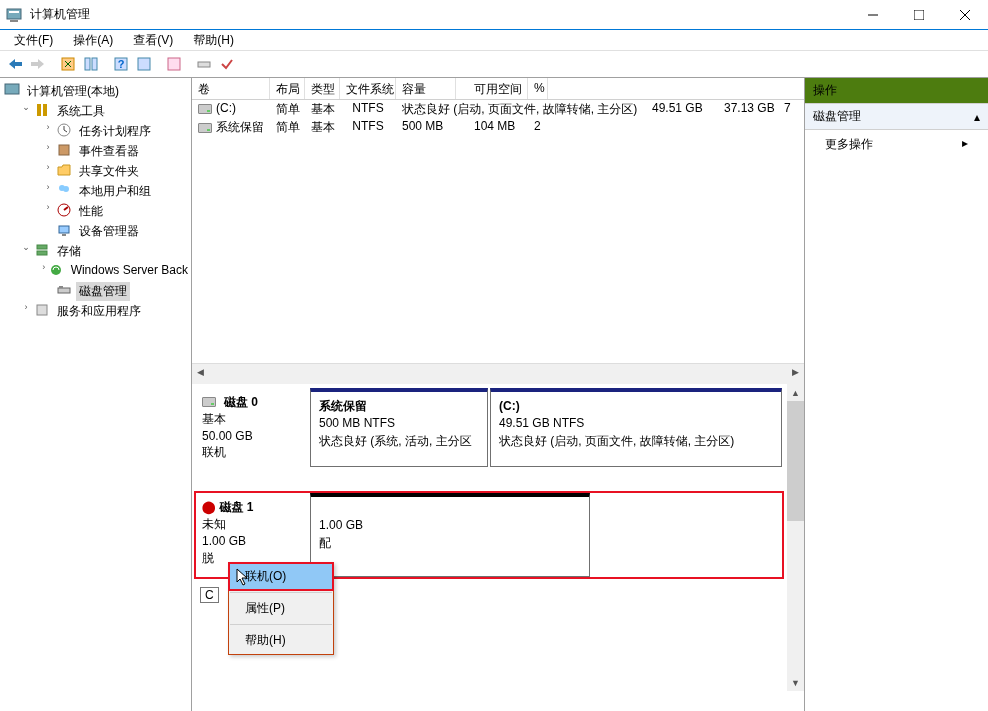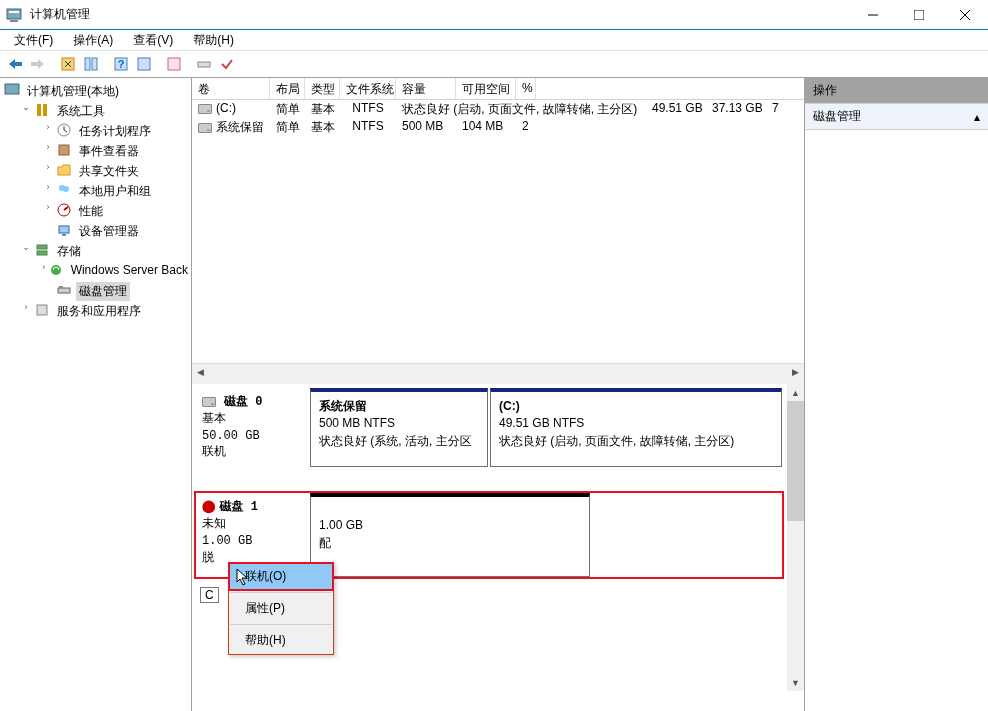--- a/index.html
+++ b/index.html
@@ -44,33 +44,33 @@
     .vol-header > div { border-right: 1px solid #e0e0e0; padding: 3px 6px; font-size: 12px; overflow: hidden; white-space: nowrap; }
     .vol-list { height: 263px; overflow: hidden; background: #fff; }
     .vol-row { display: flex; height: 18px; }
     .vol-row > div { padding: 1px 6px; font-size: 12px; overflow: hidden; white-space: nowrap; }
     .col-vol { width: 78px; }
     .col-lay { width: 35px; }
     .col-type { width: 35px; }
     .col-fs { width: 56px; text-align: center; }
     .col-status { width: 250px; }
     .col-cap { width: 60px; text-align: left; }
-    .col-free { width: 60px; text-align: left; }
+    .col-free { width: 60px; text-align: left; margin-left: 12px; }
     .col-pct { width: 20px; }
     
     .hscroll { height: 17px; background: #f0f0f0; display: flex; align-items: center; border-top: 1px solid #ddd; }
     .hscroll-arrow { width: 17px; height: 17px; display: flex; align-items: center; justify-content: center; color: #555; font-size: 9px; }
     .hscroll-track { flex: 1; }
     
     
     .diskmap-wrap { flex: 1; border-top: 4px solid #f0f0f0; background: #fff; position: relative; overflow: hidden; }
     .diskmap-inner { padding: 4px 22px 4px 4px; }
     .disk-block { display: flex; margin-bottom: 26px; position: relative; }
     .disk-block.outlined { outline: 2px solid #e81123; outline-offset: 0px; }
-    .disk-info { width: 112px; padding: 6px 8px 6px 6px; font-size: 12px; line-height: 1.4; font-family: Liberation Mono, monospace; }
+    .disk-info { width: 112px; padding: 6px 8px 6px 6px; font-size: 12px; line-height: 1.4; }
     .disk-info-title { font-weight: bold; display: flex; align-items: center; gap: 4px; }
     .disk-parts { flex: 1; display: flex; }
     .part { flex: 1; border: 1px solid #707070; border-top: 4px solid #1a237e; padding: 6px 8px; margin-left: 2px; font-size: 12px; line-height: 1.45; }
     .part-title { font-weight: bold; }
     .part-unalloc { border-top: 4px solid #000; background: repeating-linear-gradient(45deg, #fff, #fff 1px, #fff 1px); }
     
     .legend { border-top: 1px solid #d0d0d0; height: 20px; display: flex; align-items: center; padding: 0 6px; gap: 14px; font-size: 12px; }
     .legend-item { display: flex; align-items: center; gap: 4px; }
     .legend-swatch { width: 12px; height: 12px; border: 1px solid #555; }
     
@@ -80,21 +80,21 @@
     .vscroll-track { flex: 1; }
     
     
     .context-menu { position: absolute; border: 1px solid #c2410c; background: #f0f0f0; box-shadow: 2px 2px 4px rgba(0,0,0,0.2); width: 106px; z-index: 100; }
     .ctx-item { padding: 5px 16px; font-size: 12px; }
     .ctx-item.first-highlight { outline: 2px solid #e81123; outline-offset: -1px; background: #90c8f6; }
     .ctx-sep { height: 1px; background: #d0d0d0; margin: 2px 1px; }
     .cursor { position: absolute; width: 16px; height: 20px; z-index: 200; }
     
     
-    .actions-header { background: #a3a3a3; border-bottom: 1px solid #d0d0d0; padding: 4px 8px; font-size: 12px; }
+    .actions-header { background: #4d7c0f; border-bottom: 1px solid #d0d0d0; padding: 4px 8px; font-size: 12px; }
     .actions-sub { background: #eef3fa; border-bottom: 1px solid #d0d0d0; padding: 4px 8px; font-size: 12px; display: flex; justify-content: space-between; align-items: center; }
     .actions-item { padding: 6px 20px; font-size: 12px; display: flex; justify-content: space-between; }
     
     .drive-icon { display: inline-block; width: 14px; height: 10px; background: #ccc; border: 1px solid #888; border-radius: 1px; vertical-align: middle; margin-right: 4px; position: relative; }
     .drive-icon::after { content: ""; position: absolute; bottom: 1px; right: 1px; width: 3px; height: 2px; background: #6c6; }
   </style>
 </head>
 <body>
 
 <div class="titlebar">
@@ -423,14 +423,18 @@
 
     </div>
   </div>
 
   <div class="actions-pane">
     <div class="actions-header">操作</div>
     <div class="actions-sub">
       <span>磁盘管理</span>
       <span>▴</span>
     </div>
+    <div class="actions-item">
+      <span>更多操作</span>
+      <span>▸</span>
+    </div>
   </div>
 </div>
 
 </body></html>

